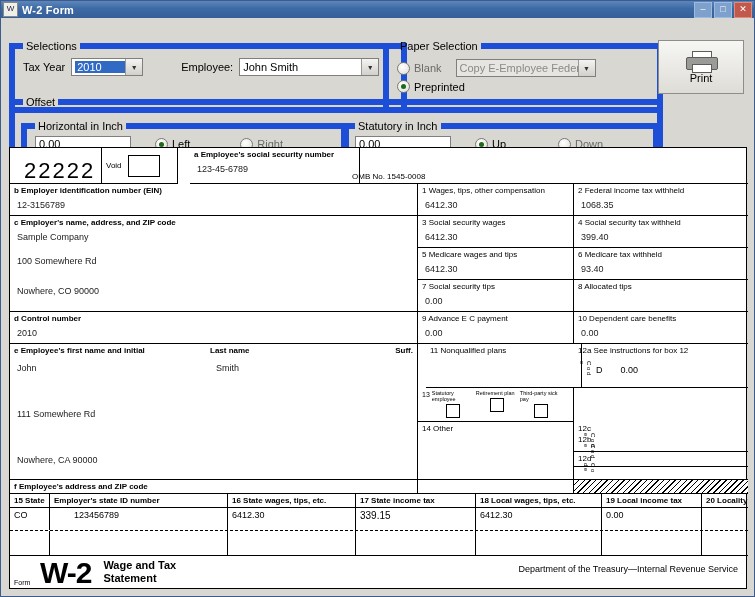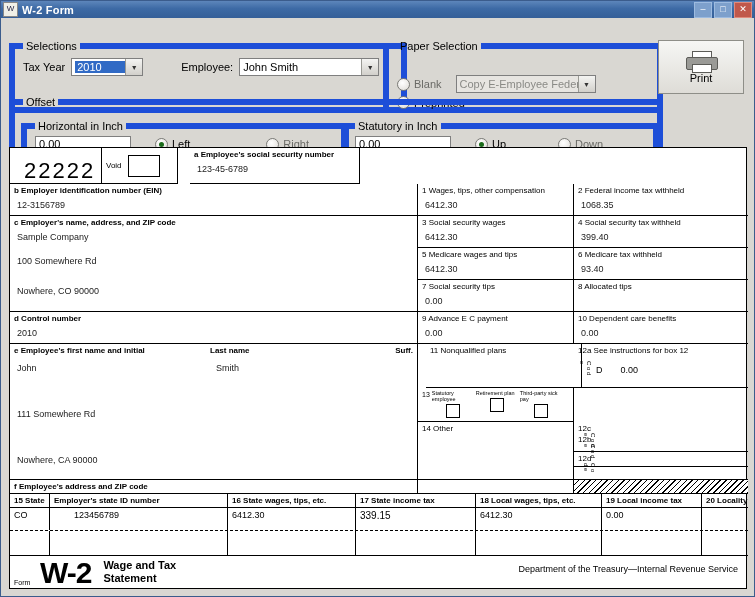--- a/index.html
+++ b/index.html
@@ -256,21 +256,21 @@
         <span class="lbl" style="margin-left:32px;">Employee:</span>
         <div class="combo" style="width:140px;">
           <span class="val">John Smith</span>
           <span class="arrow">▼</span>
         </div>
       </div>
     </fieldset>
 
     <fieldset class="grp" style="position:absolute; left:382px; top:22px; width:252px; height:50px;">
       <legend>Paper Selection</legend>
-      <div class="row" style="margin-top:19px;">
+      <div class="row" style="margin-top:3px;">
         <label class="radio off">
           <span class="dot"></span>
           <span>Blank</span>
         </label>
         <div class="combo disabled" style="width:140px; margin-left:14px;">
           <span class="val">Copy E-Employee Federal</span>
           <span class="arrow">▼</span>
         </div>
       </div>
       <div class="row" style="margin-top:3px;">
@@ -294,21 +294,21 @@
       <legend>Offset</legend>
 
       <fieldset class="grp" style="position:absolute; left:6px; top:12px; width:300px; height:36px;">
         <legend>Horizontal in Inch</legend>
         <div class="row" style="gap:10px;">
           <input class="txt" style="width: 96px;" value="0.00">
           <label class="radio checked" style="margin-left:14px;">
             <span class="dot"></span>
             <span>Left</span>
           </label>
-          <label class="radio off" style="margin-left:66px;">
+          <label class="radio off" style="margin-left:40px;">
             <span class="dot"></span>
             <span>Right</span>
           </label>
         </div>
       </fieldset>
 
       <fieldset class="grp" style="position:absolute; left:326px; top:12px; width:290px; height:36px;">
         <legend>Statutory in Inch</legend>
         <div class="row" style="gap:10px;">
           <input class="txt" style="width: 96px;" value="0.00">
@@ -331,20 +331,23 @@
       <div class="bigbox">22222</div>
     </div>
     <div class="cell br bb" style="left:92px; top:0; width:76px; height:36px; display:flex; align-items:center;">
       <span class="cap">Void</span>
       <span class="voidbox"></span>
     </div>
     <div class="cell br bb" style="left:180px; top:0; width:170px; height:36px;">
       <div class="cap capn">a  Employee's social security number</div>
       <div class="val2">123-45-6789</div>
     </div>
+    <div class="cell bb" style="left:338px; top:0; width:400px; height:36px; display:flex; align-items:flex-end;">
+      <span class="cap">OMB No. 1545-0008</span>
+    </div>
 
     <div class="cell br bb" style="left:0; top:36px; width:408px; height:32px;">
       <div class="cap capn">b  Employer identification number (EIN)</div>
       <div class="val2">12-3156789</div>
     </div>
     <div class="cell br bb" style="left:408px; top:36px; width:156px; height:32px;">
       <div class="cap">1   Wages, tips, other compensation</div>
       <div class="val2">6412.30</div>
     </div>
     <div class="cell bb" style="left:564px; top:36px; width:174px; height:32px;">

